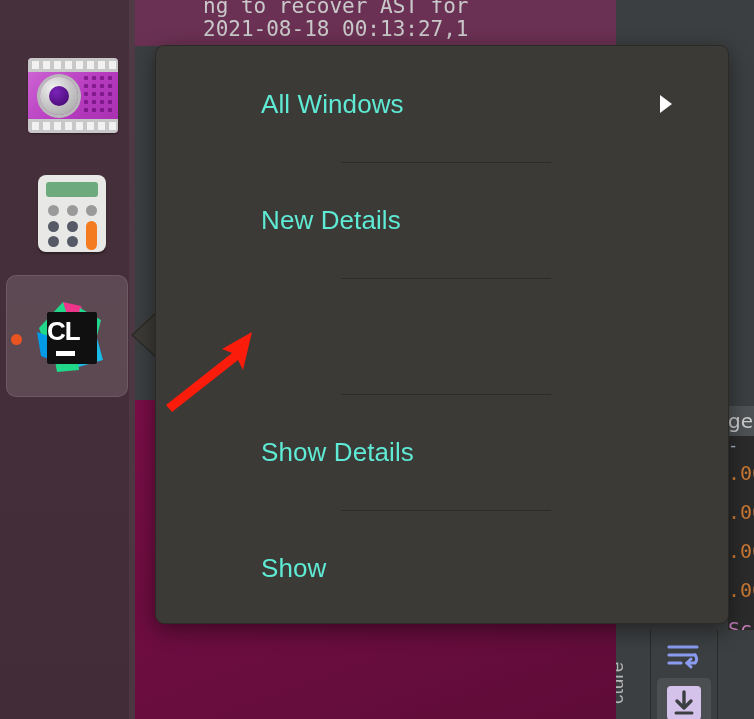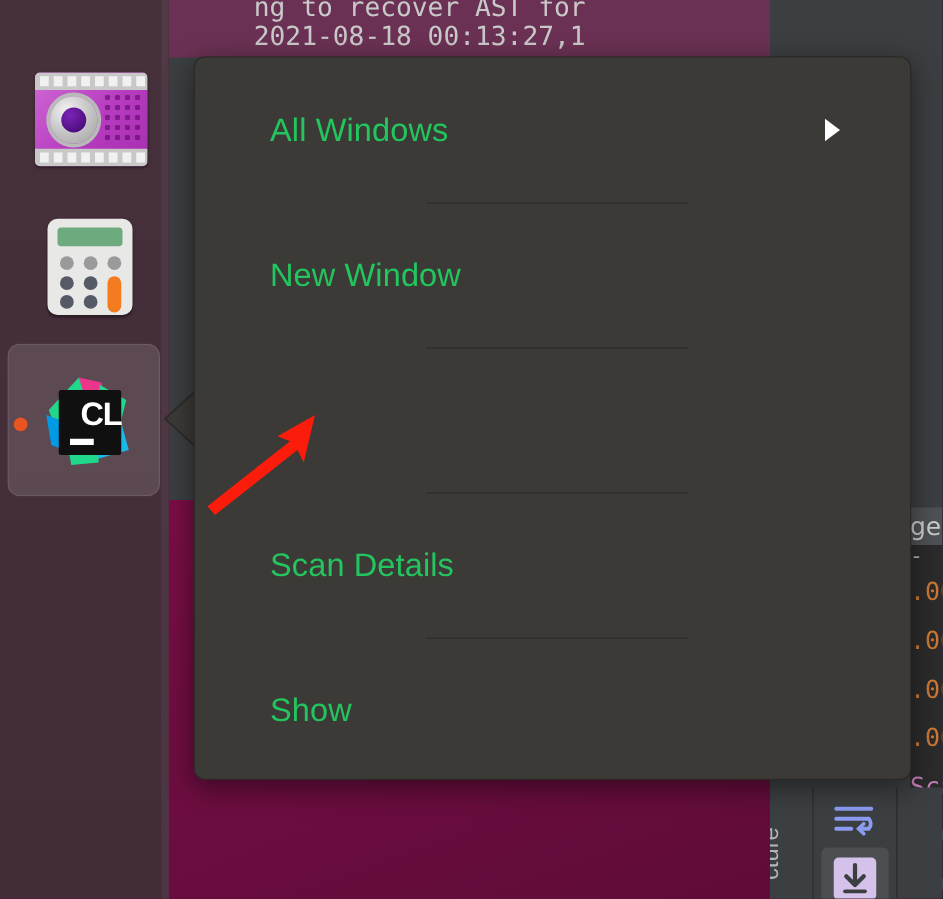--- a/index.html
+++ b/index.html
@@ -305,21 +305,21 @@
     position: absolute;
     left: 22px; top: 18px;
     width: 50px; height: 52px;
     background: #101010;
     border-radius: 2px;
   }
   .icon-clion .cl {
     position: absolute;
     left: 0; top: 4px;
     width: 50px;
-    text-align: right;
+    text-align: left;
     font-family: "Liberation Sans", sans-serif;
     font-weight: bold;
     font-size: 26px;
     color: #ffffff;
     letter-spacing: -1px;
   }
   .icon-clion .bar {
     position: absolute;
     left: 9px; bottom: 8px;
     width: 19px; height: 5px;
@@ -353,23 +353,24 @@
     width: 574px;
     height: 58px;
     display: flex;
     align-items: center;
     box-sizing: border-box;
     padding: 0 28px 0 60px;
   }
   .menu-item.highlight { background: #504e49; }
   .menu-item .label {
     font-size: 26px;
-    color: #22c55e;
+    color: #5eead4;
     letter-spacing: 0.1px;
     white-space: nowrap;
+    margin-left: 45px;
   }
   .menu-item .submenu-arrow {
     position: absolute;
     right: 58px;
     width: 0; height: 0;
     border-top: 9px solid transparent;
     border-bottom: 9px solid transparent;
     border-left: 12px solid #ffffff;
   }
   .menu-sep {
@@ -538,30 +539,30 @@
   <div class="context-menu">
 
     <div class="menu-item" style="top:29px">
       <span class="label">All Windows</span>
       <span class="submenu-arrow"></span>
     </div>
 
     <div class="menu-sep" style="top:116px"></div>
 
     <div class="menu-item" style="top:145px">
-      <span class="label">New Window</span>
+      <span class="label">New Details</span>
     </div>
 
     <div class="menu-sep" style="top:232px"></div>
 
 
     <div class="menu-sep" style="top:348px"></div>
 
     <div class="menu-item" style="top:377px">
-      <span class="label">Scan Details</span>
+      <span class="label">Show Details</span>
     </div>
 
     <div class="menu-sep" style="top:464px"></div>
 
     <div class="menu-item" style="top:493px">
       <span class="label">Show</span>
     </div>
   </div>
 
   <div class="annotation-arrow">

